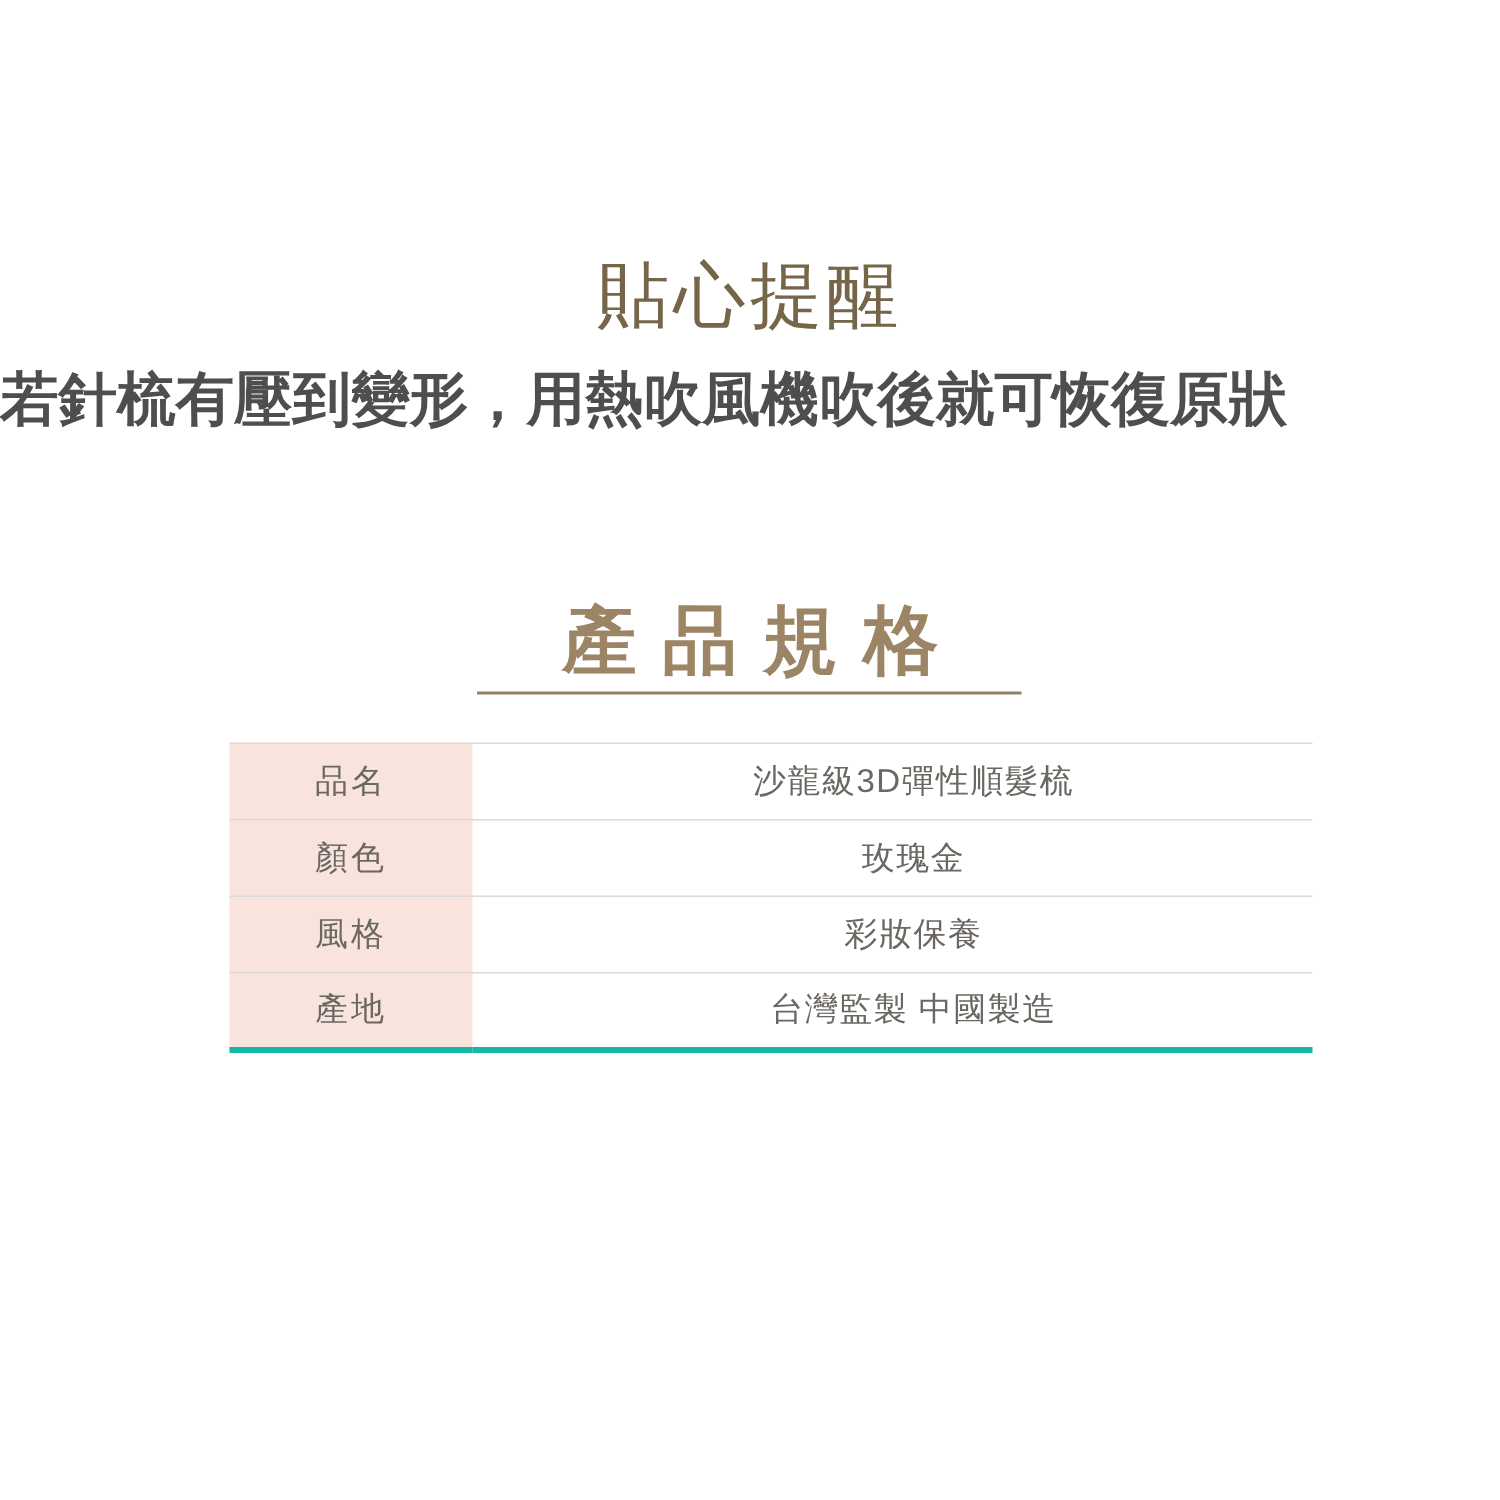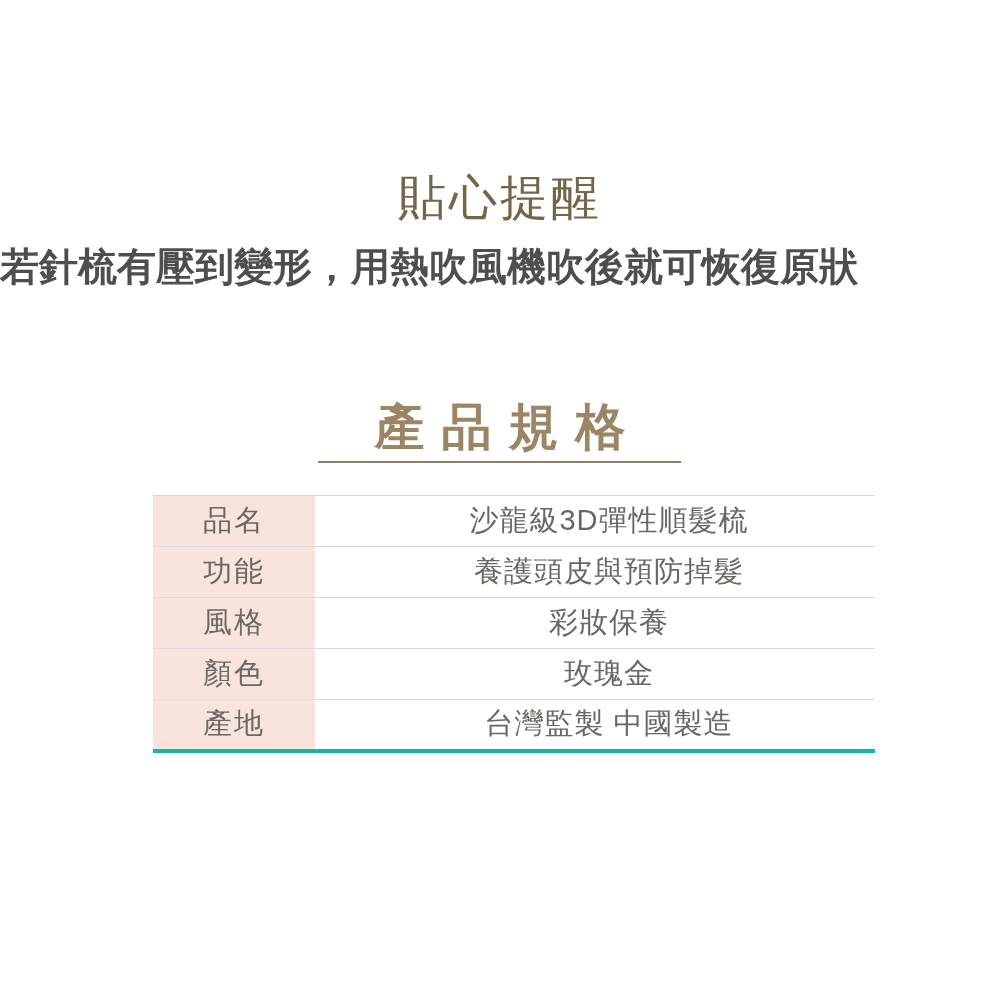--- a/index.html
+++ b/index.html
@@ -63,21 +63,21 @@
     width: 363px;
     height: 2px;
     background: #91816a;
   }
   .spec-table {
     position: absolute;
     top: 495px;
     left: 153px;
     width: 722px;
     border-collapse: collapse;
-    font-size: 29px;
+    font-size: 22px;
     color: #6b6762;
     table-layout: fixed;
   }
   .spec-table tr {
     height: 51px;
     border-top: 1px solid #d9d9d9;
   }
   .spec-table tr:last-child {
     border-bottom: 4px solid #14b8a6;
   }
@@ -108,30 +108,26 @@
 
   <div class="spec-underline"></div>
 
   <table class="spec-table">
     <tbody id="spec-rows">
         <tr>
           <th>品名</th>
           <td>沙龍級3D彈性順髮梳</td>
         </tr>
         <tr>
-          <th>功能</th>
-          <td>養護頭皮與預防掉髮</td>
+          <th>顏色</th>
+          <td>玫瑰金</td>
         </tr>
         <tr>
           <th>風格</th>
           <td>彩妝保養</td>
-        </tr>
-        <tr>
-          <th>顏色</th>
-          <td>玫瑰金</td>
         </tr>
         <tr>
           <th>產地</th>
           <td>台灣監製 中國製造</td>
         </tr>
       </tbody>
   </table>
 
 </div>
 

